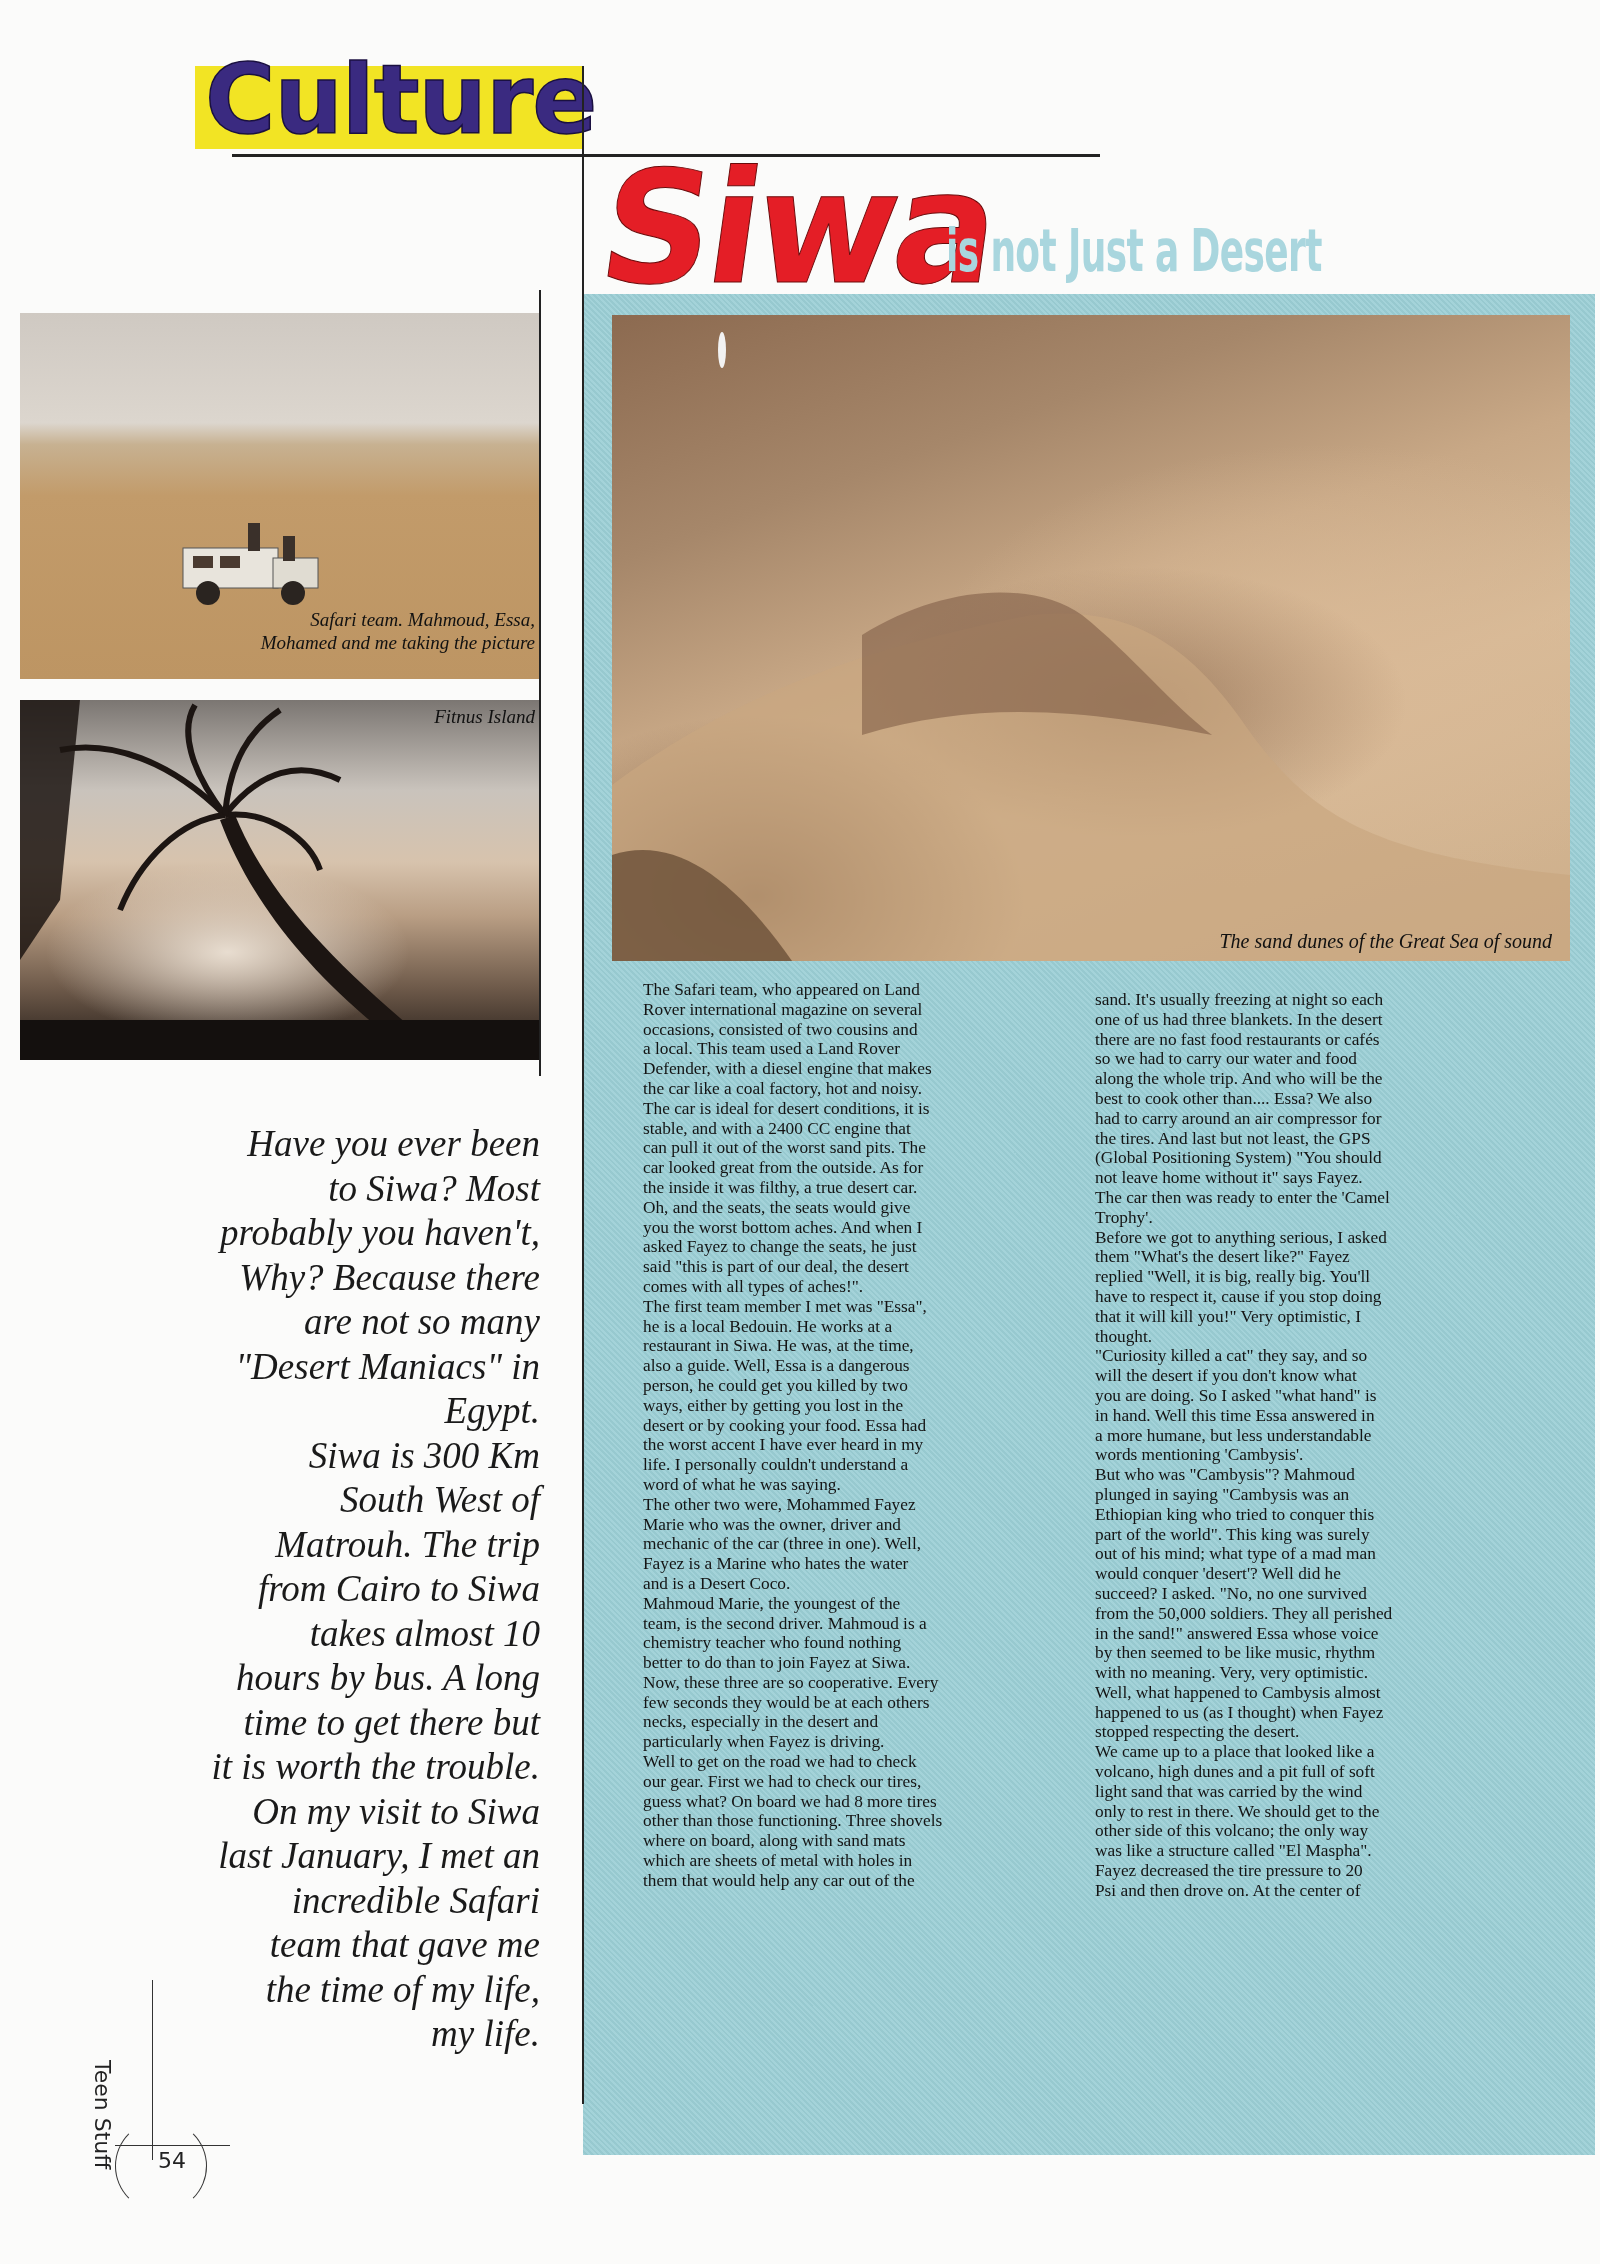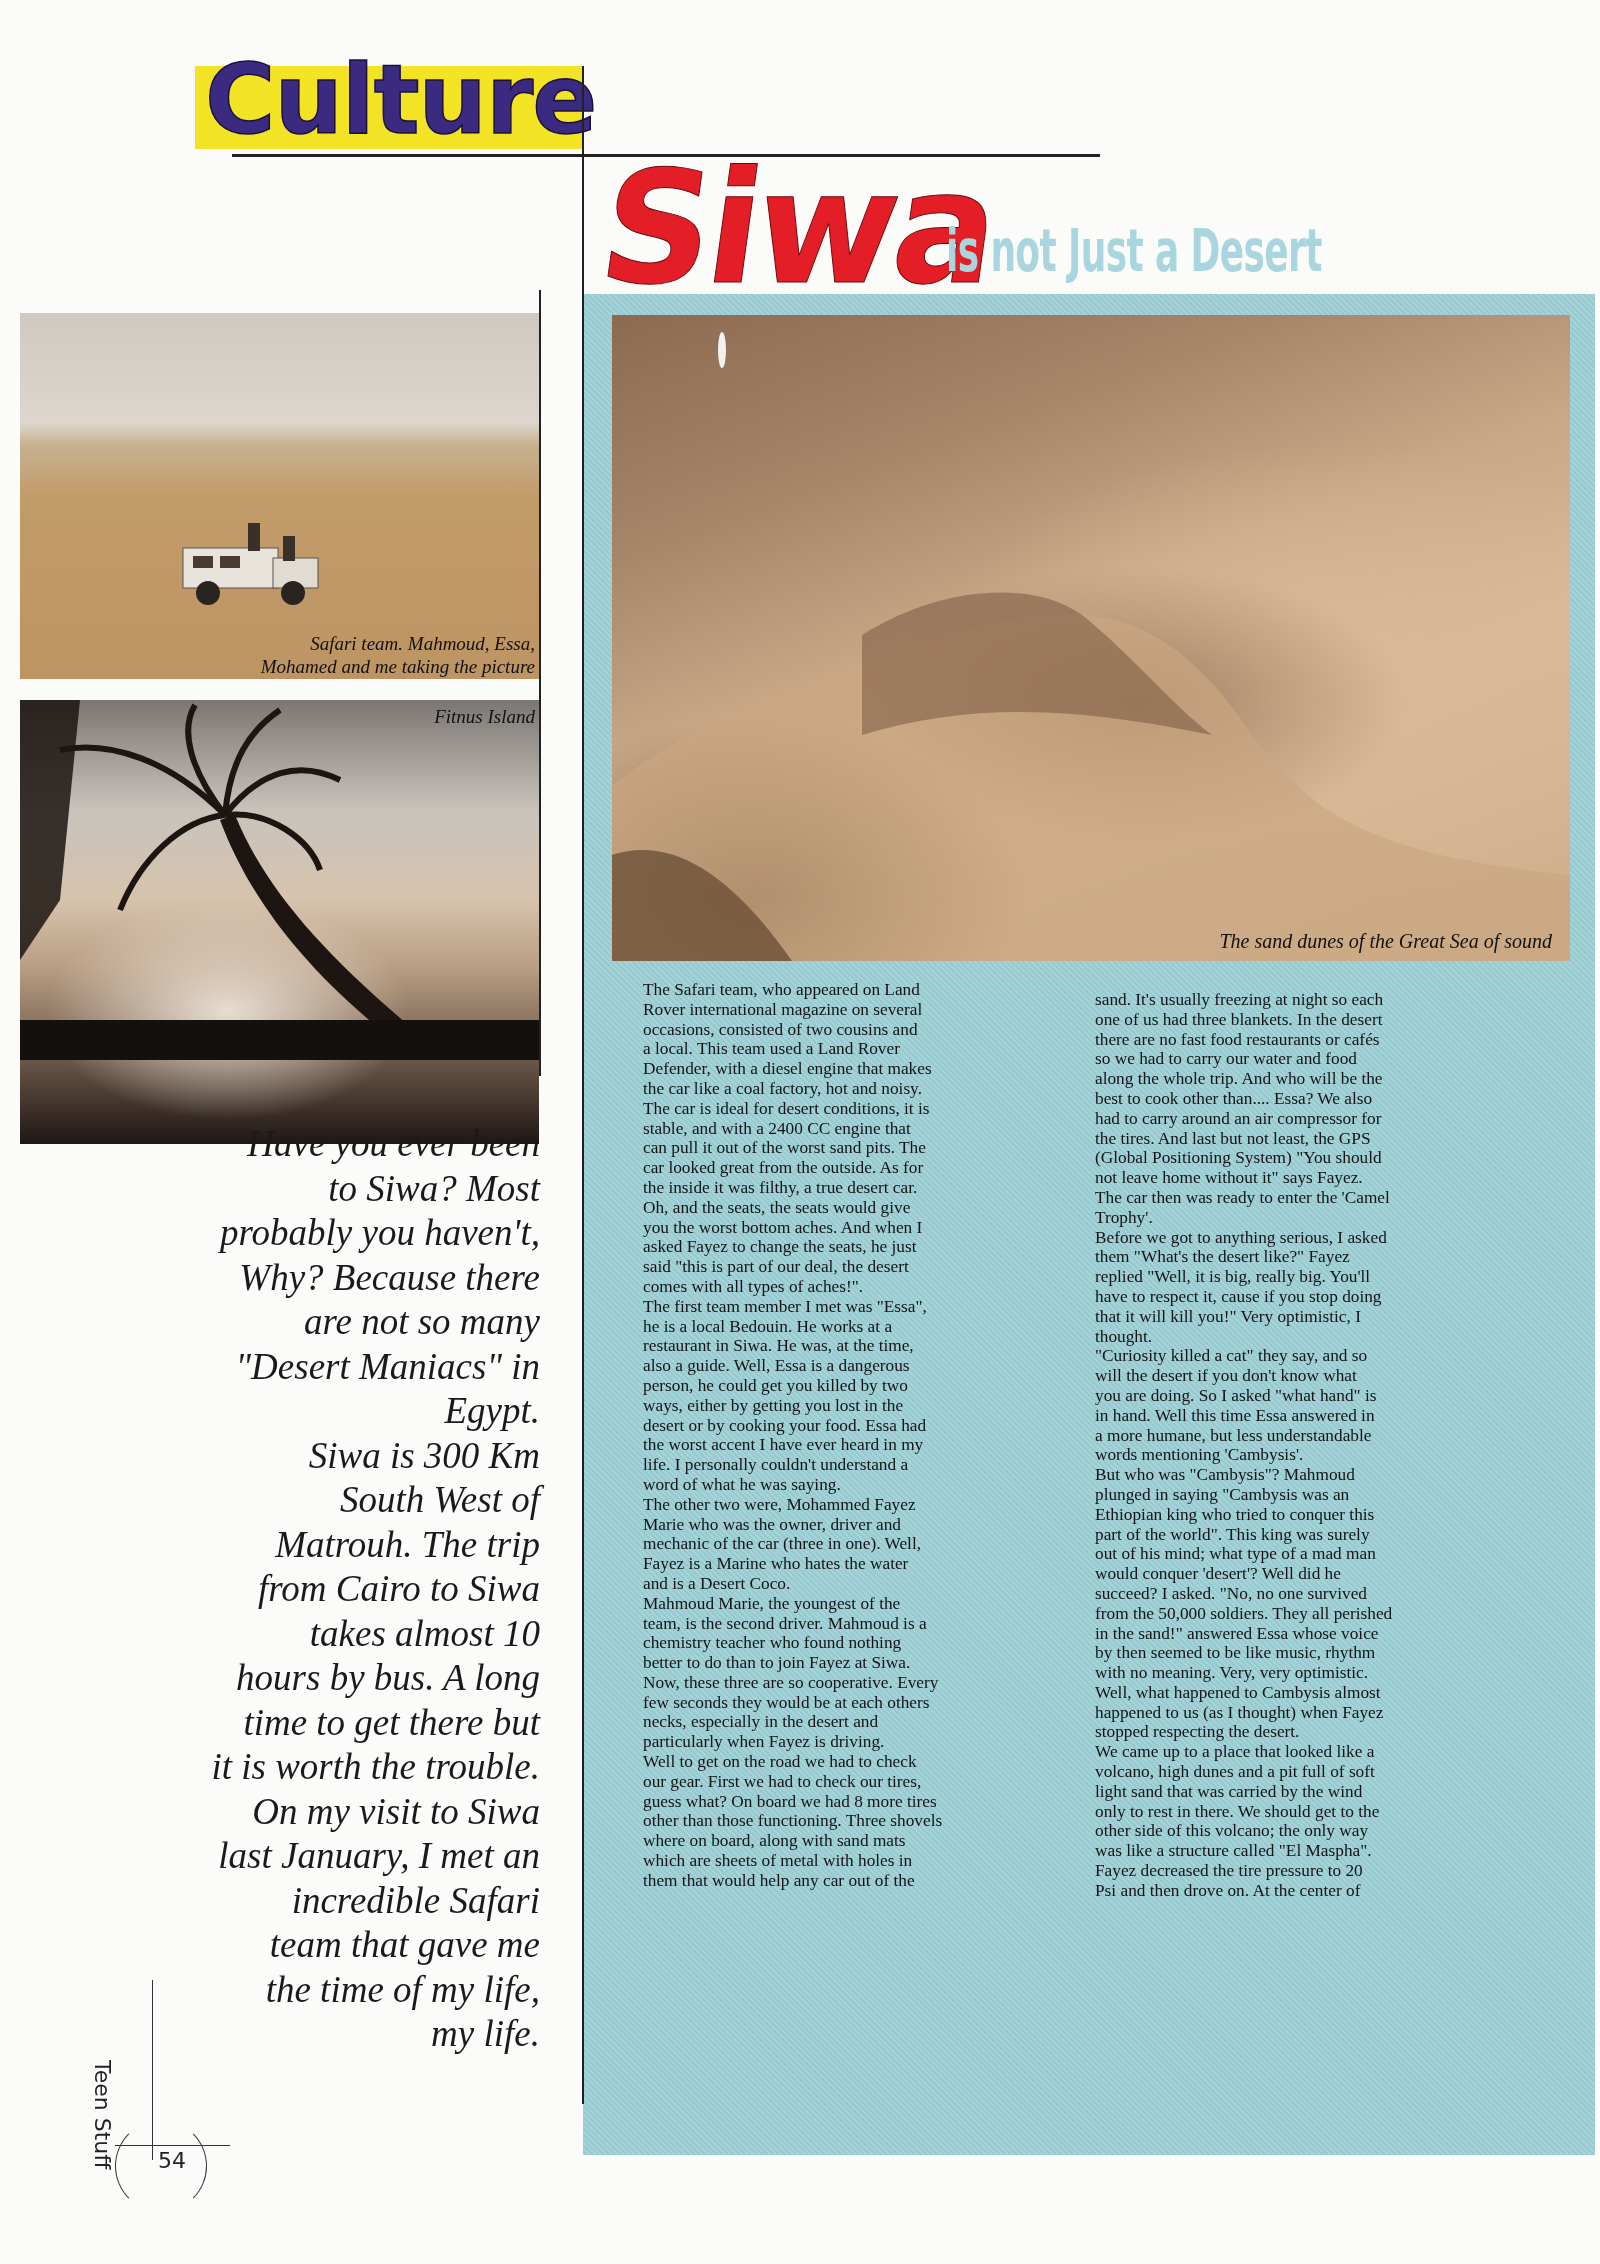--- a/index.html
+++ b/index.html
@@ -53,24 +53,24 @@
   }
 
   
   .vline-left { left: 539px; top: 290px; width: 2px; height: 786px; background: #222; }
   .photo-safari {
     left: 20px; top: 313px; width: 519px; height: 366px;
     background: linear-gradient(180deg, #cfc9c2 0%, #dcd6ce 30%, #c7b191 36%, #c29b6a 50%, #bd9563 100%);
   }
   .jeep { left: 158px; top: 205px; width: 150px; height: 90px; }
   .caption-safari {
-    right: 4px; bottom: 0; text-align: right; font-style: italic; font-size: 19px; color: #111; line-height: 1.2;
+    right: 4px; bottom: 24px; text-align: right; font-style: italic; font-size: 19px; color: #111; line-height: 1.2;
   }
   .photo-fitnus {
-    left: 20px; top: 700px; width: 519px; height: 444px;
+    left: 20px; top: 700px; width: 519px; height: 360px;
     background:
       radial-gradient(ellipse 50% 35% at 40% 70%, #e8ddd0, transparent 70%),
       linear-gradient(180deg, #7b7672 0%, #c9c3bc 25%, #d7c3ad 45%, #b99e84 60%, #6e5a4a 80%, #1e1714 100%);
   }
   .caption-fitnus { right: 4px; top: 6px; font-style: italic; font-size: 19px; color: #111; }
 
   
   .intro {
     left: 120px; top: 1122px; width: 420px; text-align: right;
     font-style: italic; font-size: 37px; line-height: 44.5px; color: #1a1a1a;

